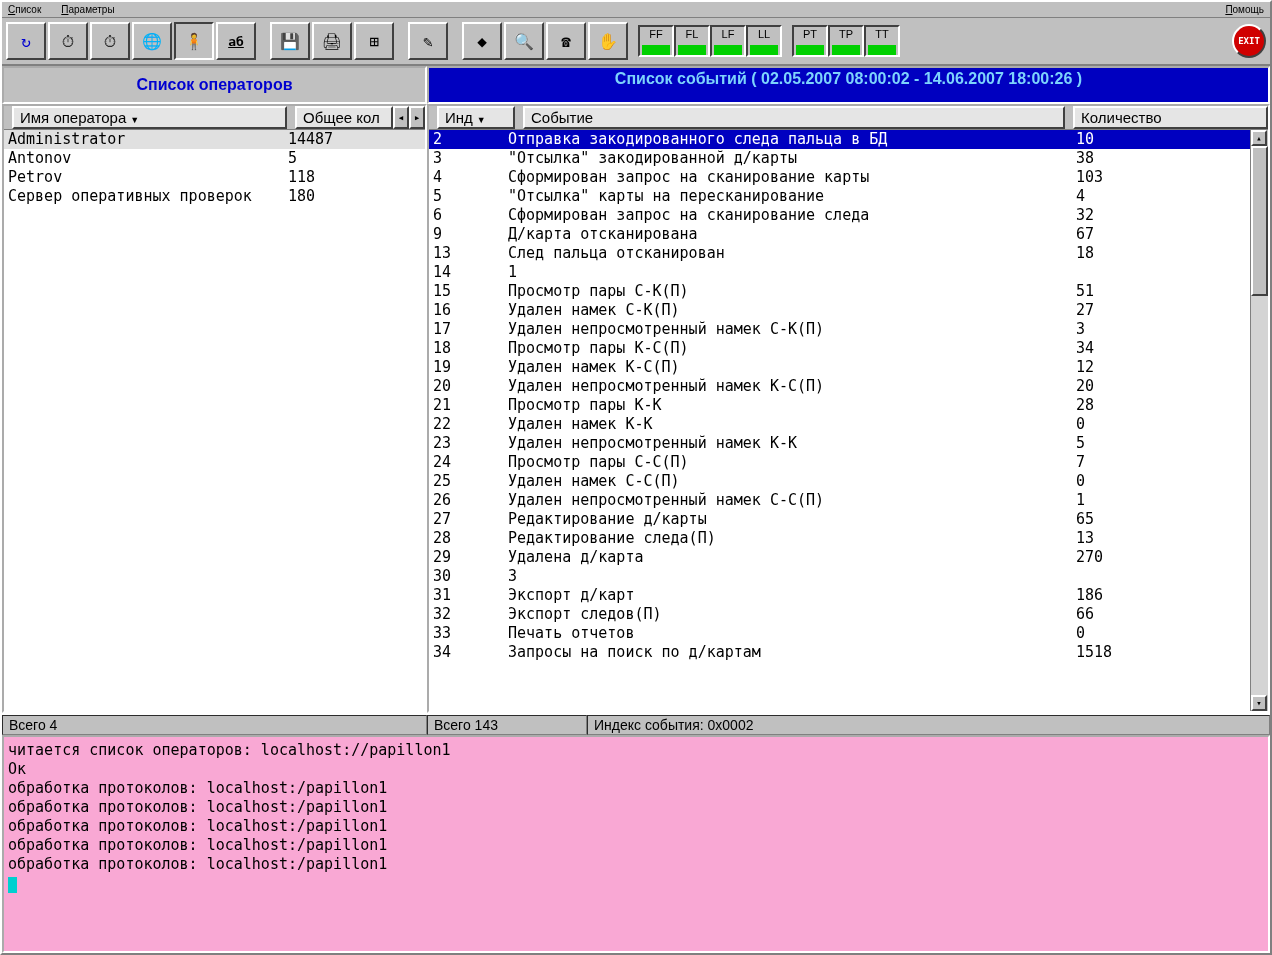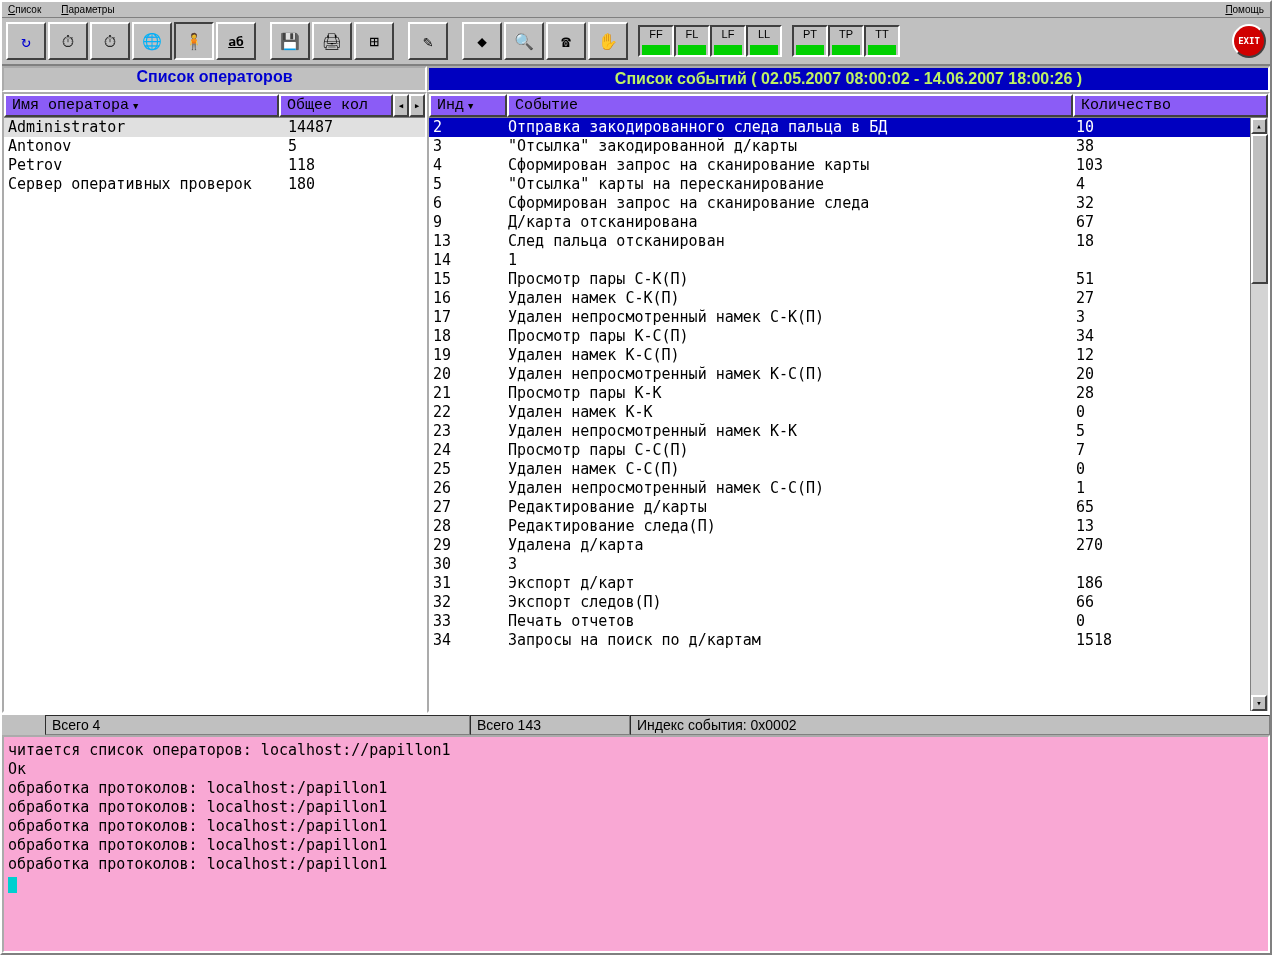--- a/index.html
+++ b/index.html
@@ -73,27 +73,27 @@
   }
   .title-row { display: flex; }
   .title-left {
     width: 425px;
     background: #c0c0c0;
     color: #0000d0;
     text-align: center;
     font-weight: bold;
     font-family: Arial, sans-serif;
     font-size: 16px;
-    padding: 0;
+    padding: 8px;
     border: 2px inset #fff;
   }
   .title-right {
     flex: 1;
     background: #0000c0;
-    color: #bef264;
+    color: #7dd3fc;
     text-align: center;
     font-weight: bold;
     font-family: Arial, sans-serif;
     font-size: 16px;
     padding: 2px;
     border: 2px inset #fff;
   }
   .content-row { display: flex; flex: 1; min-height: 0; }
   .left-pane {
     width: 425px;
@@ -104,29 +104,30 @@
     flex: 1;
     display: flex; flex-direction: column;
     border: 2px inset #fff;
   }
   .col-headers {
     display: flex;
     background: #c0c0c0;
     border-bottom: 1px solid #808080;
   }
   .col-head {
-    background: #8b5cf6;
+    background: #e5e5e5;
     border: 2px solid;
     border-color: #fff #404040 #404040 #fff;
     padding: 1px 6px;
-    font-family: Liberation Mono, monospace;
+    font-family: Liberation Sans, sans-serif;
     font-size: 15px;
     text-align: left;
     overflow: hidden;
     white-space: nowrap;
+    margin-left: 8px;
   }
   .scroll-arrow {
     width: 16px;
     border: 2px solid;
     border-color: #fff #404040 #404040 #fff;
     display: flex; align-items: center; justify-content: center;
     font-size: 11px;
     cursor: pointer;
   }
   .list-body {
@@ -156,21 +157,21 @@
     width: 16px; height: 16px;
     border: 2px solid;
     border-color: #fff #404040 #404040 #fff;
     font-size: 9px;
     display: flex; align-items: center; justify-content: center;
     cursor: pointer;
   }
   .sb-track { flex: 1; background: #d4d4d4; position: relative; }
   .sb-thumb { position: absolute; left:0; right:0; top:0; height:150px; background:#c0c0c0; border:2px solid; border-color:#fff #404040 #404040 #fff; }
   .ev-body-wrap { flex:1; display:flex; min-height:0; }
-  .status-row { display: flex; background:#c0c0c0; border-top:2px solid #fff;padding-left:43px; }
+  .status-row { display: flex; background:#c0c0c0; border-top:2px solid #fff; }
   .status-cell {
     border: 1px inset #808080;
     padding: 1px 6px;
     font-family: Arial, sans-serif;
     font-size: 14px;
     background:#c0c0c0;
   }
   .log-pane {
     height: 218px;
     background: #f9a8d4;

